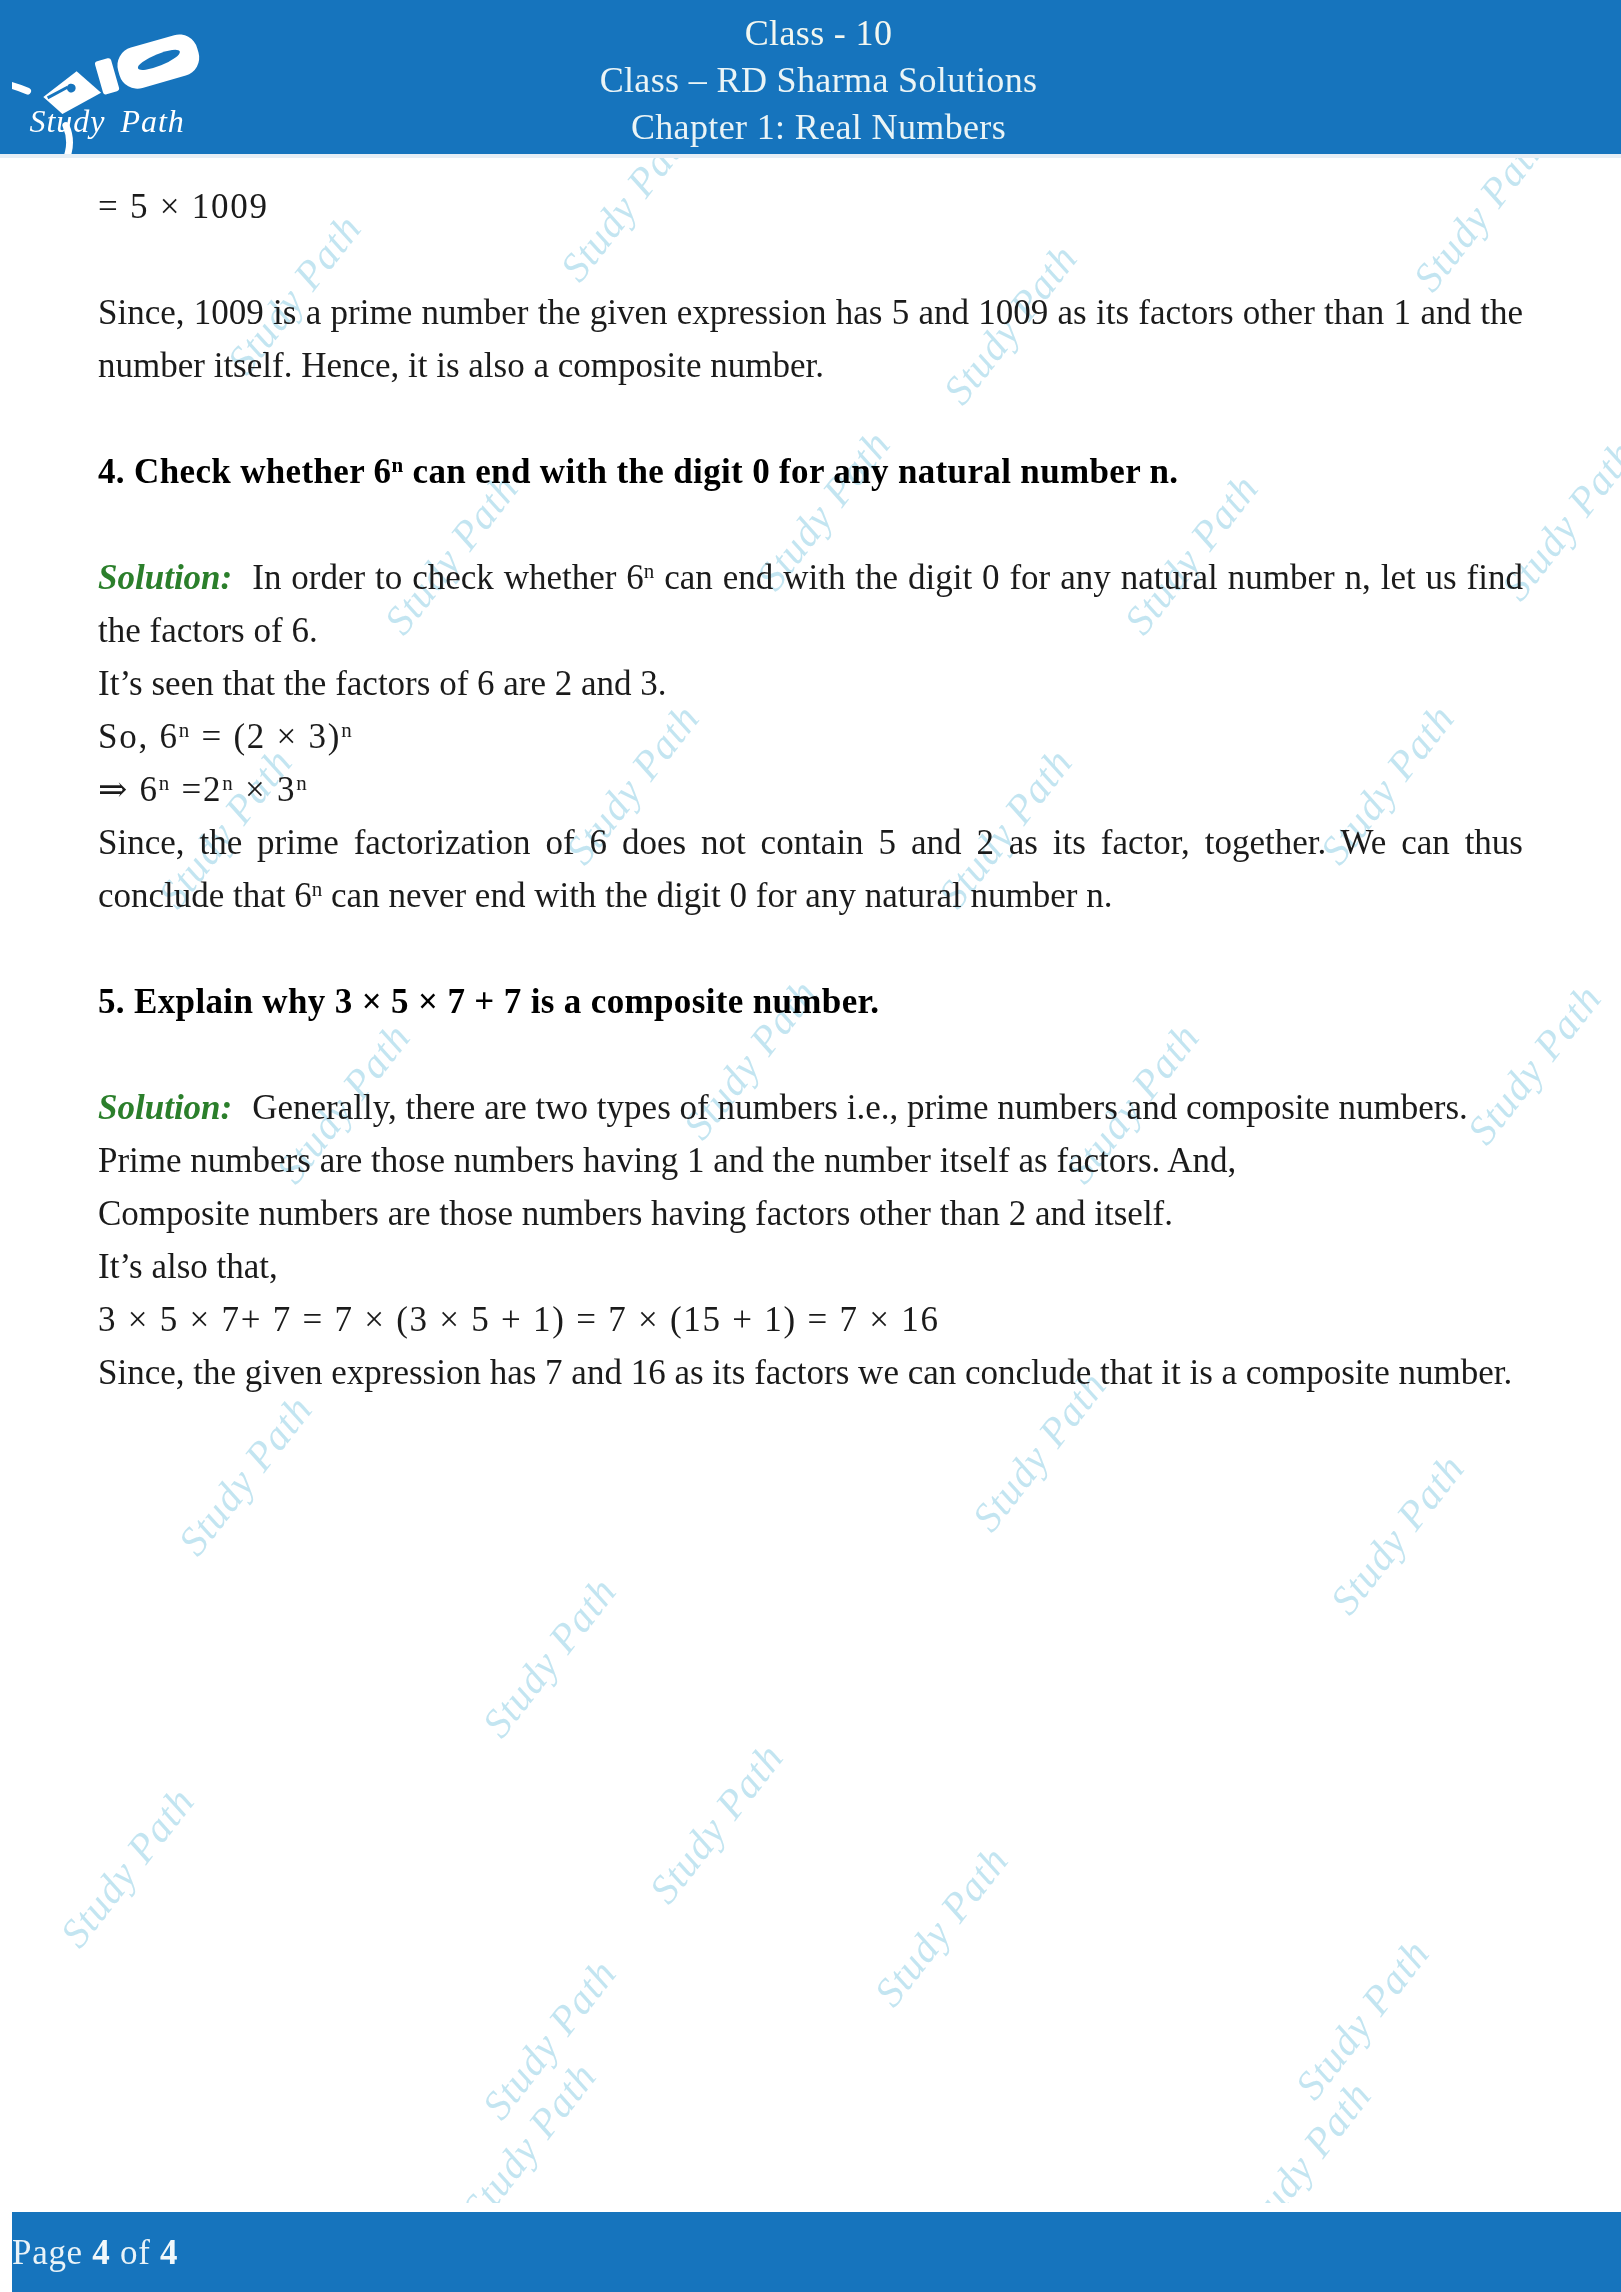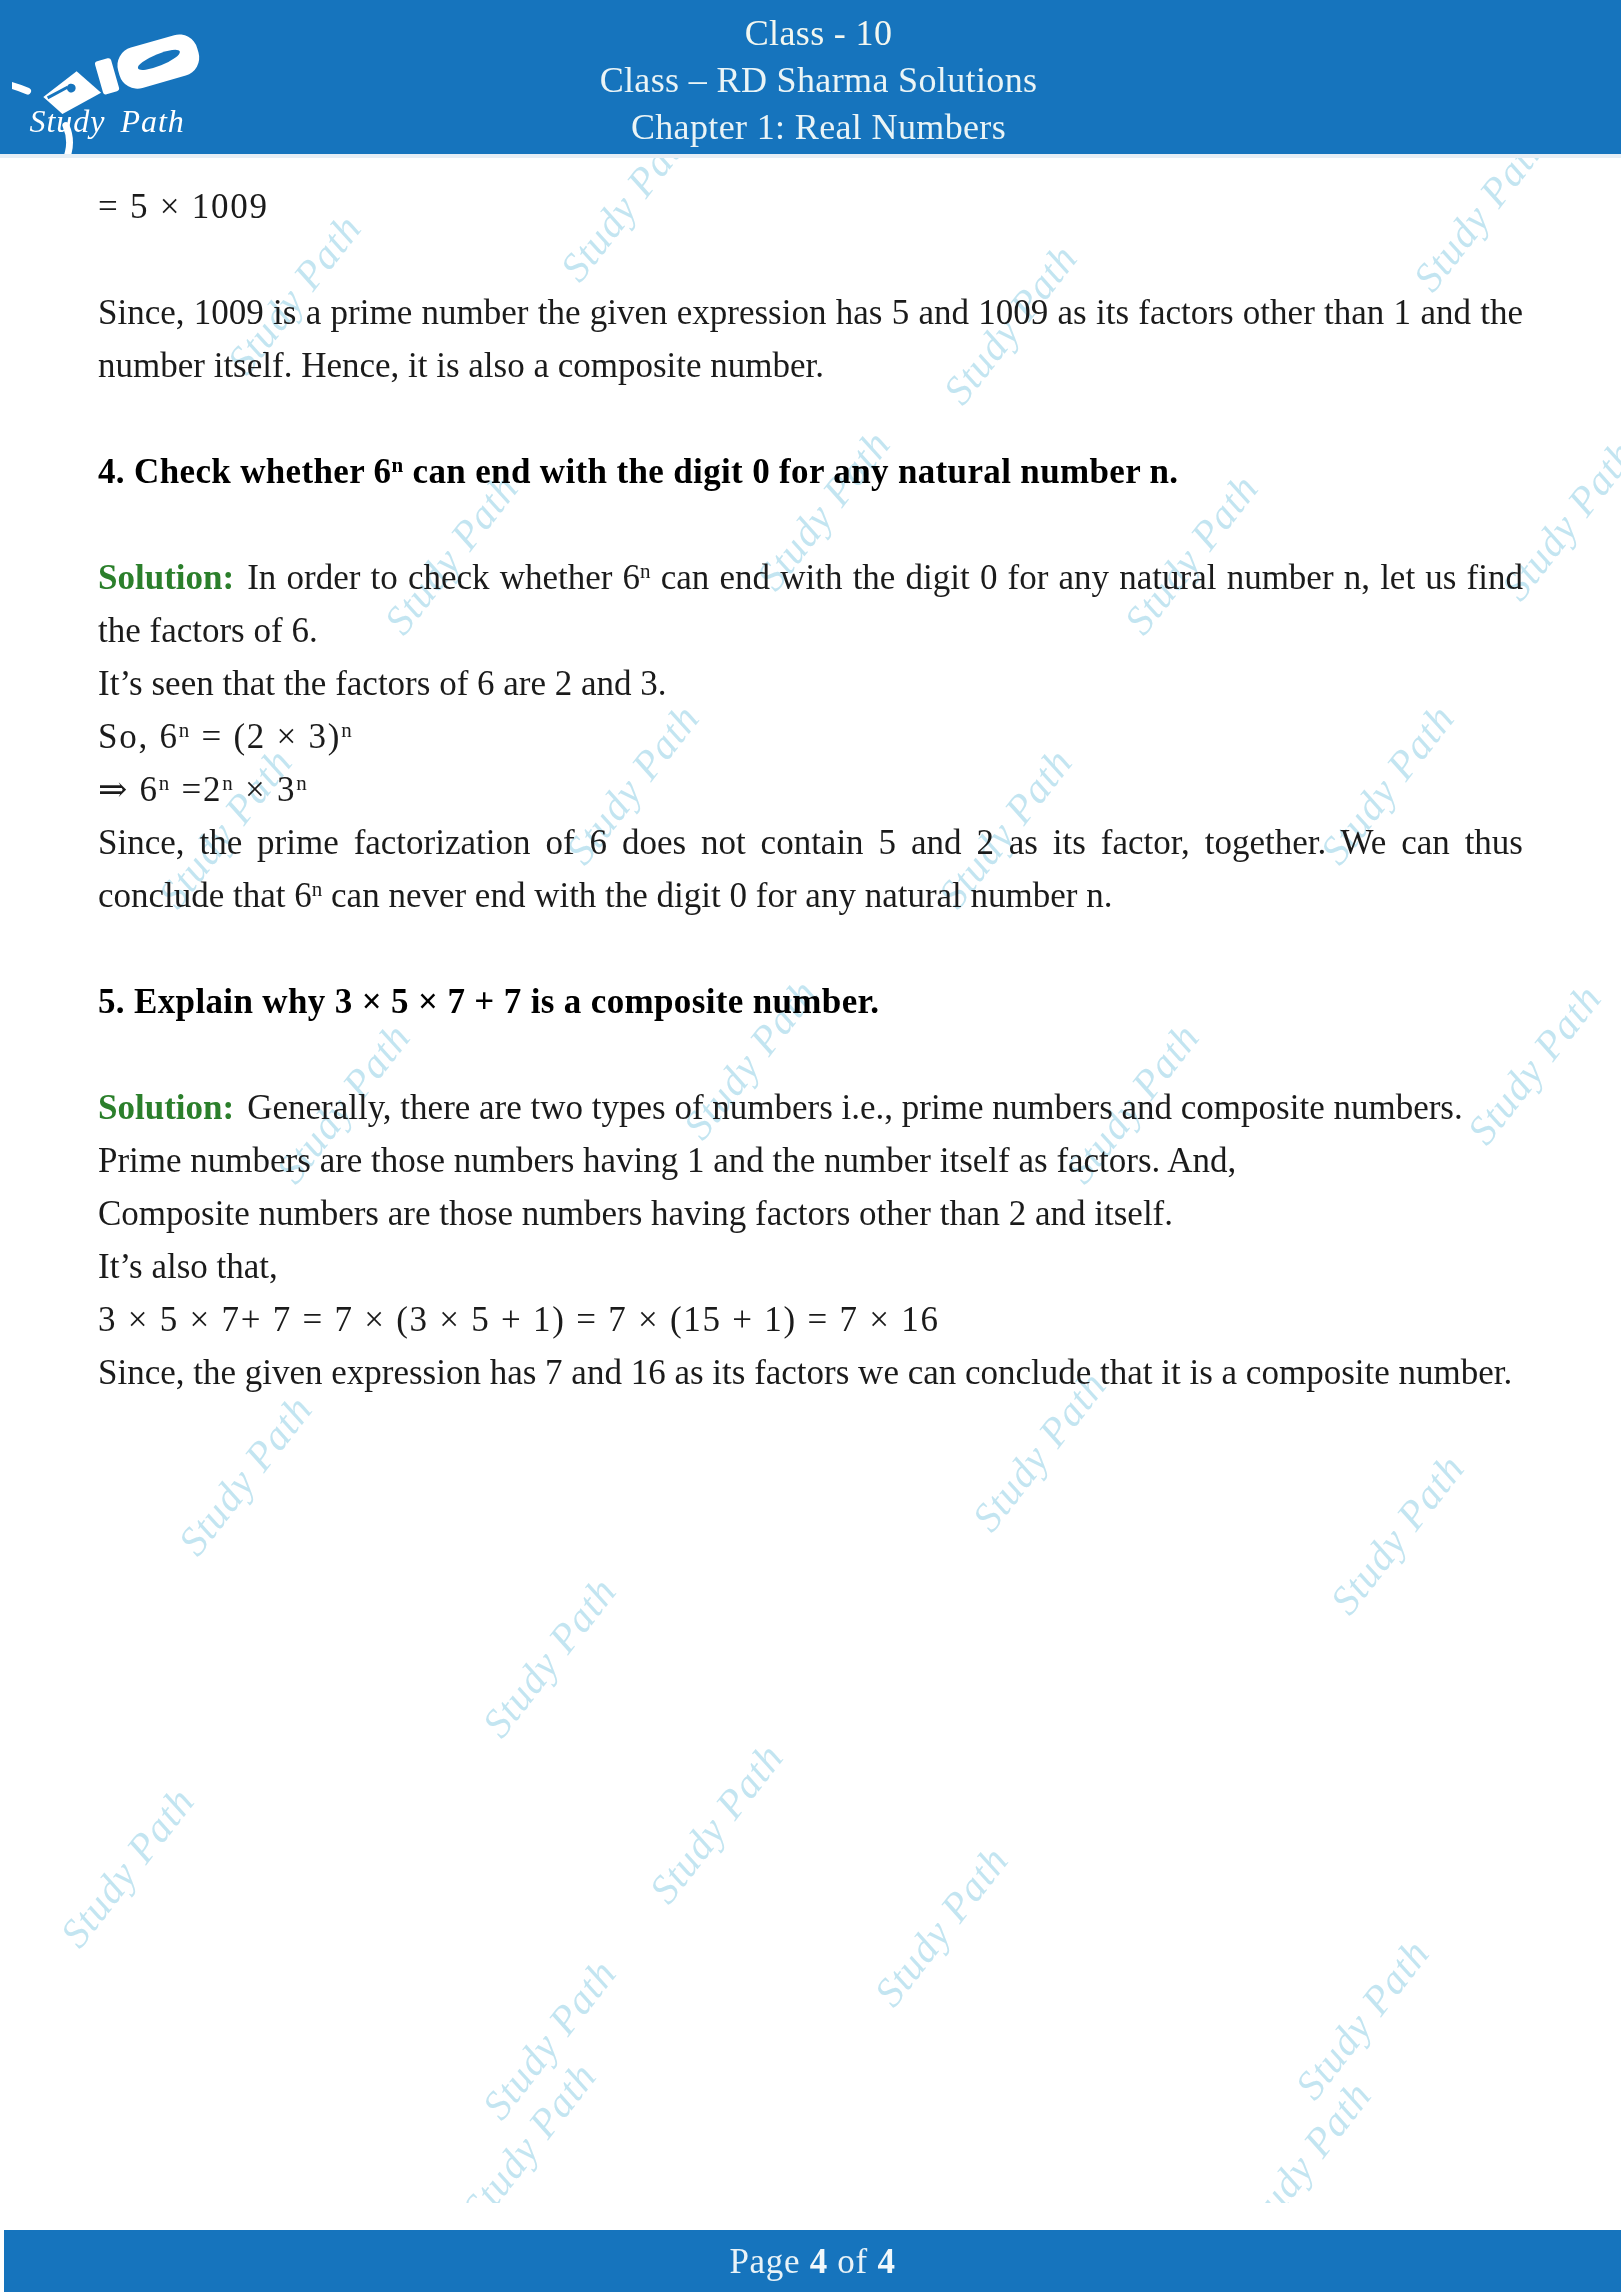--- a/index.html
+++ b/index.html
@@ -53,27 +53,27 @@
     position:absolute;top:154px;left:0;right:0;
     padding:25.5px 98px 0 98px;
     z-index:1;
     font-size:35px;line-height:53px;
   }
   .blk{margin:0;}
   .blk.gap{margin-bottom:53px;}
   .para{text-align:justify;}
   .heading{font-weight:700;color:#000000;letter-spacing:0.01em;}
   .math{letter-spacing:0.05em;}
-  .sol-label{color:var(--green);font-weight:700;margin-right:13px;}
+  .sol-label{color:var(--green);font-weight:700;margin-right:20px;font-style:italic;}
   sup{font-size:0.6em;line-height:0;position:relative;top:-0.5em;vertical-align:baseline;}
   
   .ftr{
-    position:absolute;left:4px;right:0;bottom:0;height:63px;
+    position:absolute;left:12px;right:0;bottom:0;height:81px;
     background:var(--blue);z-index:3;
-    display:flex;align-items:center;justify-content:center;
+    display:flex;align-items:center;
   }
   .ftr-text{
     color:#e9f3f8;font-size:35px;letter-spacing:0.02em;
   }
   .ftr-text .b{font-weight:700;color:#f2f8fb;}
 </style>
 </head>
 <body>
 
 <div class="page" style="--blue: #1674bd; --green: #2b7f2b;">

